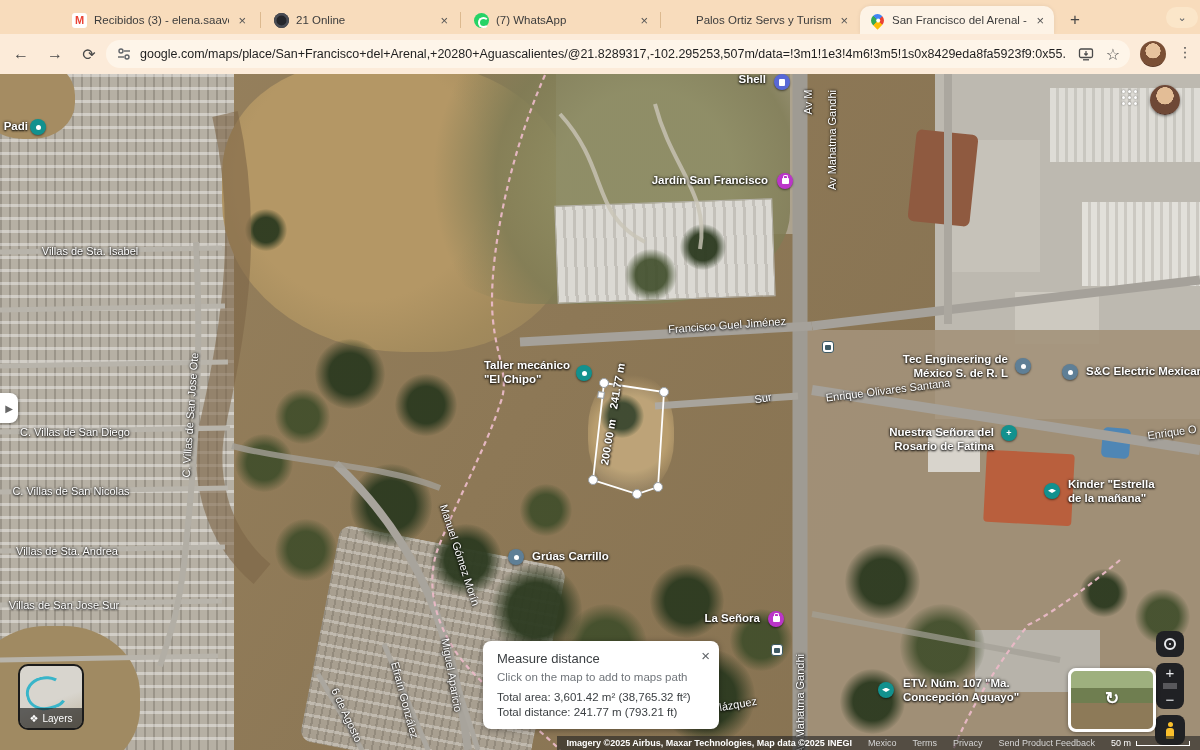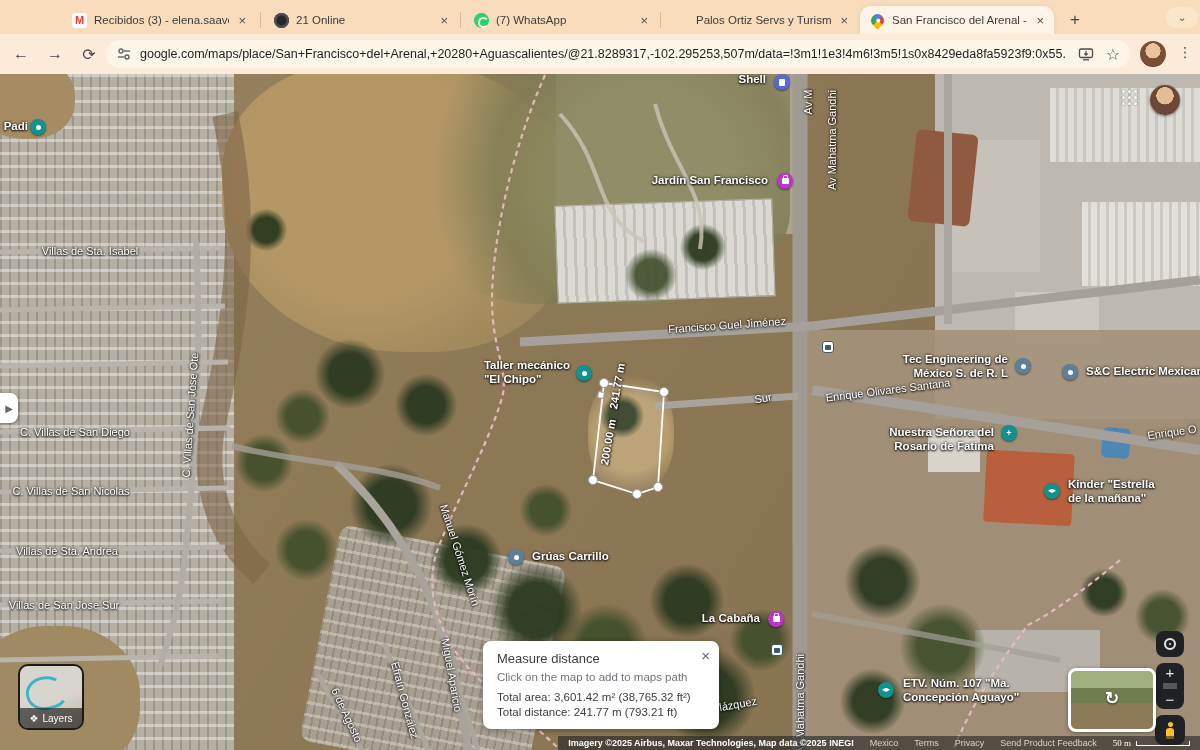--- a/index.html
+++ b/index.html
@@ -152,21 +152,21 @@
   .avatar-map { position:absolute; left:1150px; top:11px; width:30px; height:30px; border-radius:50%; z-index:10;
     background:radial-gradient(circle at 50% 36%, #e3bd96 0 35%, #6e4836 36% 74%, #53352a 75%); 
     box-shadow:0 1px 3px rgba(0,0,0,.5); cursor:pointer; }
 
   .attrib { position:absolute; right:0; bottom:0; height:14px; z-index:11; display:flex; align-items:center;
     gap:16px; padding:0 10px; background:rgba(34,34,34,.6); }
   .attrib .a1 { color:#fff; font-size:9px;font-weight:bold; }
   .attrib a { color:#d5d5d5; font-size:9px; text-decoration:none; cursor:pointer; }
   .scalebar { display:flex; align-items:center; gap:5px; }
   .scalebar .sc-line { width:54px; height:5px; border-bottom:1.5px solid #fff; border-left:1.5px solid #fff; border-right:1.5px solid #fff; }
-  .scalebar .sc-txt { color:#fff; font-size:9px;font-family:Liberation Serif, serif; }
+  .scalebar .sc-txt { color:#fff; font-size:9px; }
 </style>
 </head>
 <body>
 
 <div class="tabstrip">
   <div class="tab" style="left:62px">
     <span class="favicon fav-gmail">M</span>
     <span class="tlabel">Recibidos (3) - elena.saaved</span>
     <span class="tclose">×</span>
   </div>
@@ -374,21 +374,21 @@
   </div>
   <div class="poi-ic" style="left:1052px;top:417px;background:#12918e">
       <span class="cap"></span>
     </div>
 
   <div class="poi" style="left:532px;top:483px;transform:translate(0,-50%)">Grúas Carrillo</div>
   <div class="poi-ic" style="left:516px;top:483px;background:#5f7f96">
       <span class="dot5"></span>
     </div>
 
-  <div class="poi" style="left:760px;top:545px;transform:translate(-100%,-50%)">La Cabaña</div>
+  <div class="poi" style="left:760px;top:545px;transform:translate(-100%,-50%)">La Señora</div>
   <div class="poi-ic" style="left:776px;top:545px;background:#bb35c9">
       <span class="bag"></span>
     </div>
 
   <div class="poi" style="left:903px;top:617px;transform:translate(0,-50%)">
     <div>ETV. Núm. 107 "Ma.</div>
     <div>Concepción Aguayo"</div>
   </div>
   <div class="poi-ic" style="left:886px;top:616px;background:#12918e">
       <span class="cap"></span>

